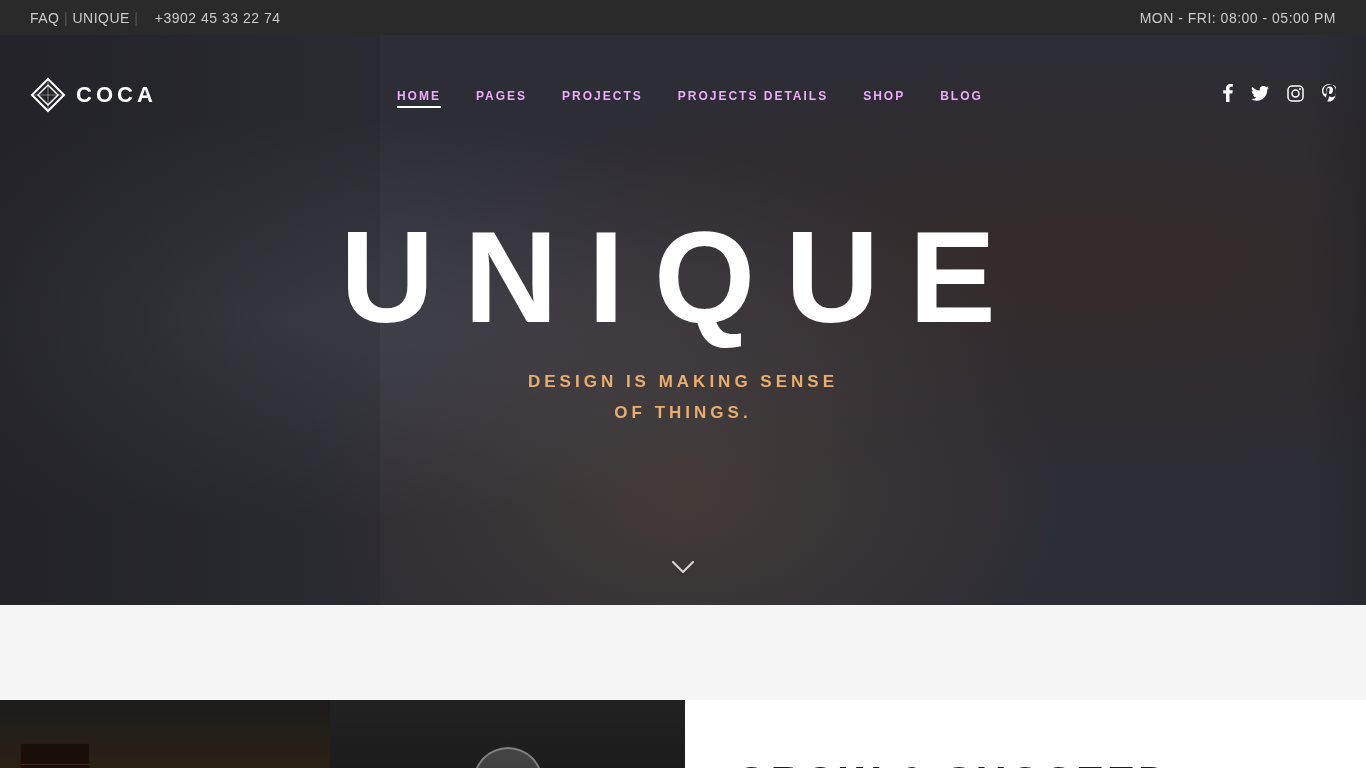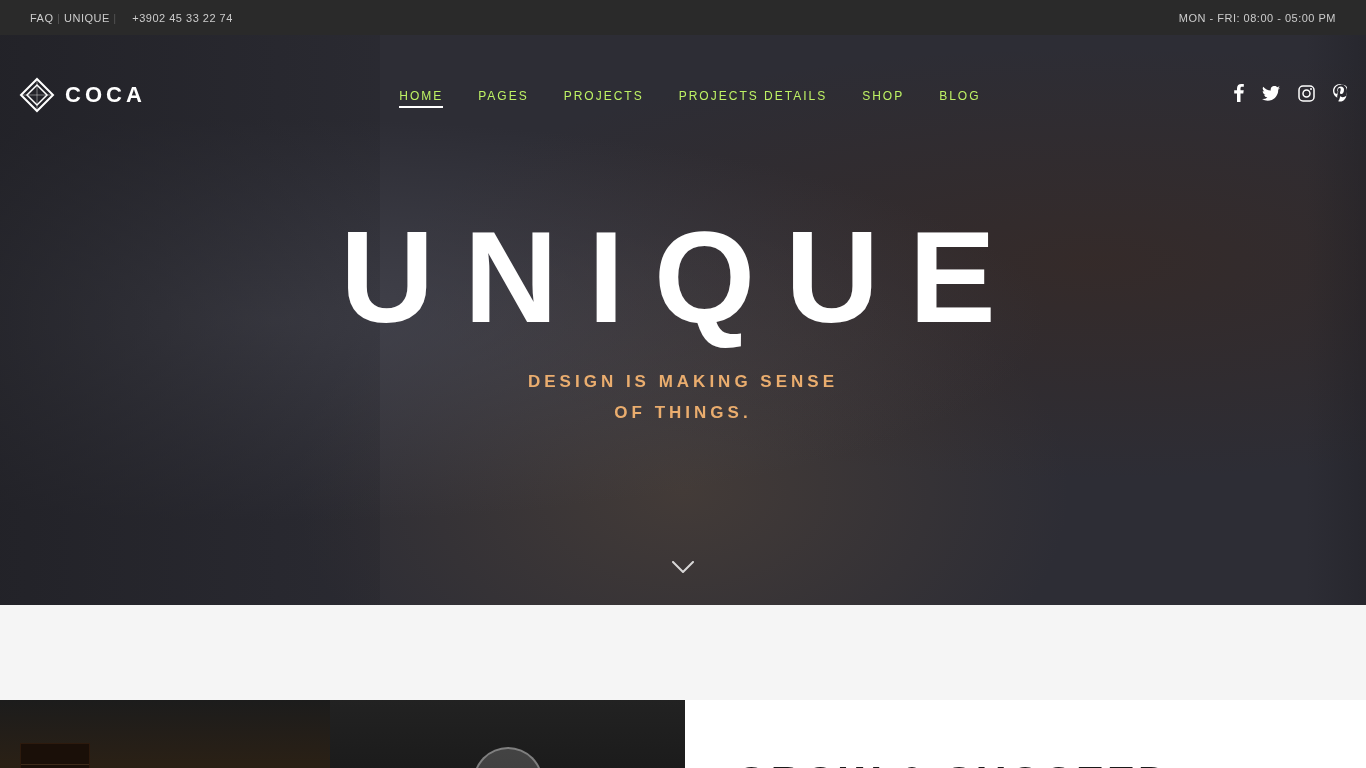--- a/index.html
+++ b/index.html
@@ -2,21 +2,21 @@
 <html><head>
   <meta charset="utf-8">
   <style>
     * { margin: 0; padding: 0; box-sizing: border-box; }
     body { font-family: 'Arial', sans-serif; width: 1366px; overflow-x: hidden; }
 
     
     .top-bar {
       background: #2a2a2a;
       color: #ccc;
-      font-size: 11px;
+      font-size: 14px;
       padding: 0 30px;
       height: 35px;
       display: flex;
       align-items: center;
       justify-content: space-between;
       letter-spacing: 0.5px;
     }
     .top-bar-left {
       display: flex;
       align-items: center;
@@ -69,21 +69,21 @@
       background: linear-gradient(to left, rgba(30,30,35,0.4), transparent);
     }
 
     
     .navbar {
       position: absolute;
       top: 0; left: 0; right: 0;
       height: 120px;
       display: flex;
       align-items: center;
-      padding: 0 19px;
+      padding: 0 30px;
       justify-content: space-between;
       z-index: 10;
     }
 
     .logo {
       display: flex;
       align-items: center;
       gap: 10px;
       color: #fff;
       text-decoration: none;
@@ -99,24 +99,24 @@
       color: #fff;
     }
 
     .nav-links {
       display: flex;
       align-items: center;
       gap: 35px;
       list-style: none;
     }
     .nav-links li a {
-      color: #bef264;
+      color: #f0abfc;
       text-decoration: none;
       font-size: 12px;
-      font-weight: 400;
+      font-weight: 700;
       letter-spacing: 2px;
       text-transform: uppercase;
     }
     .nav-links li.active a {
       border-bottom: 2px solid #fff;
       padding-bottom: 3px;
     }
 
     .social-icons {
       display: flex;

